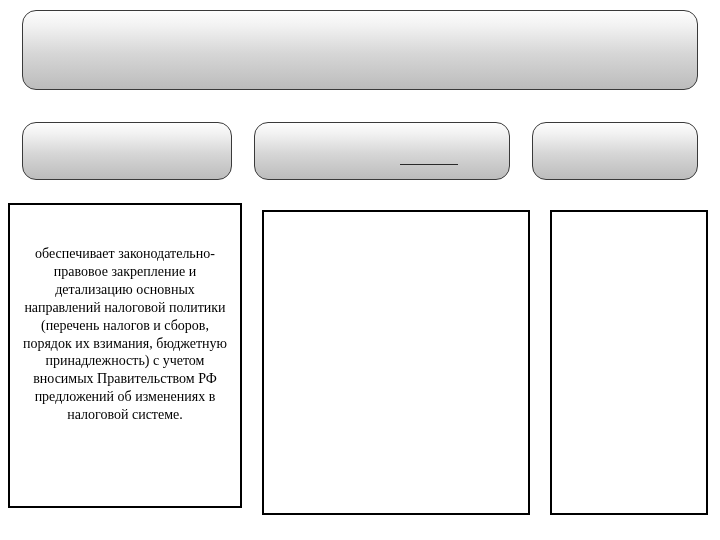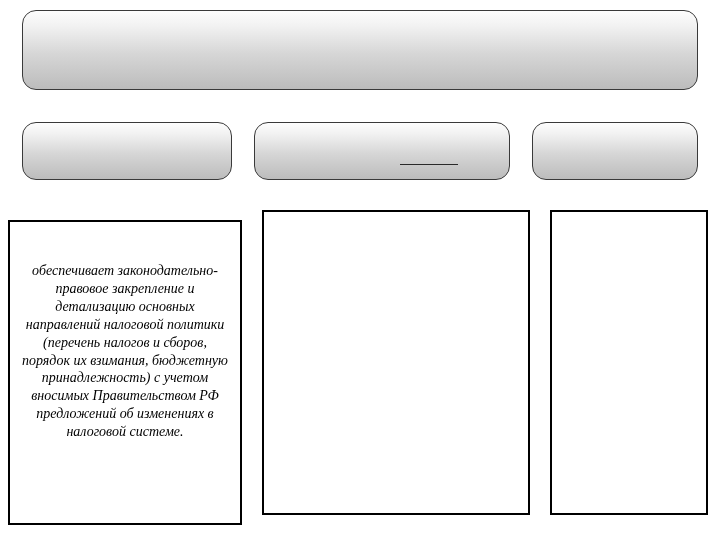--- a/index.html
+++ b/index.html
@@ -36,21 +36,21 @@
     border-top: 1px solid #2a2a2a;
   }
   .panel {
     position: absolute;
     border: 2px solid #000;
     background: #fff;
     padding: 10px 8px;
     text-align: center;
     line-height: 1.28;
   }
-  .panel-1 { left: 8px;   top: 220px; width: 234px; height: 305px; text-align: center; font-style: italic; }
+  .panel-1 { left: 8px;   top: 203px; width: 234px; height: 305px; text-align: center; }
   .panel-2 { left: 262px; top: 210px; width: 268px; height: 305px; }
   .panel-3 { left: 550px; top: 210px; width: 158px; height: 305px; }
   .panel-1-text {
     margin-top: 30px;
     padding: 0 4px;
   }
 </style>
 </head>
 <body>
 

